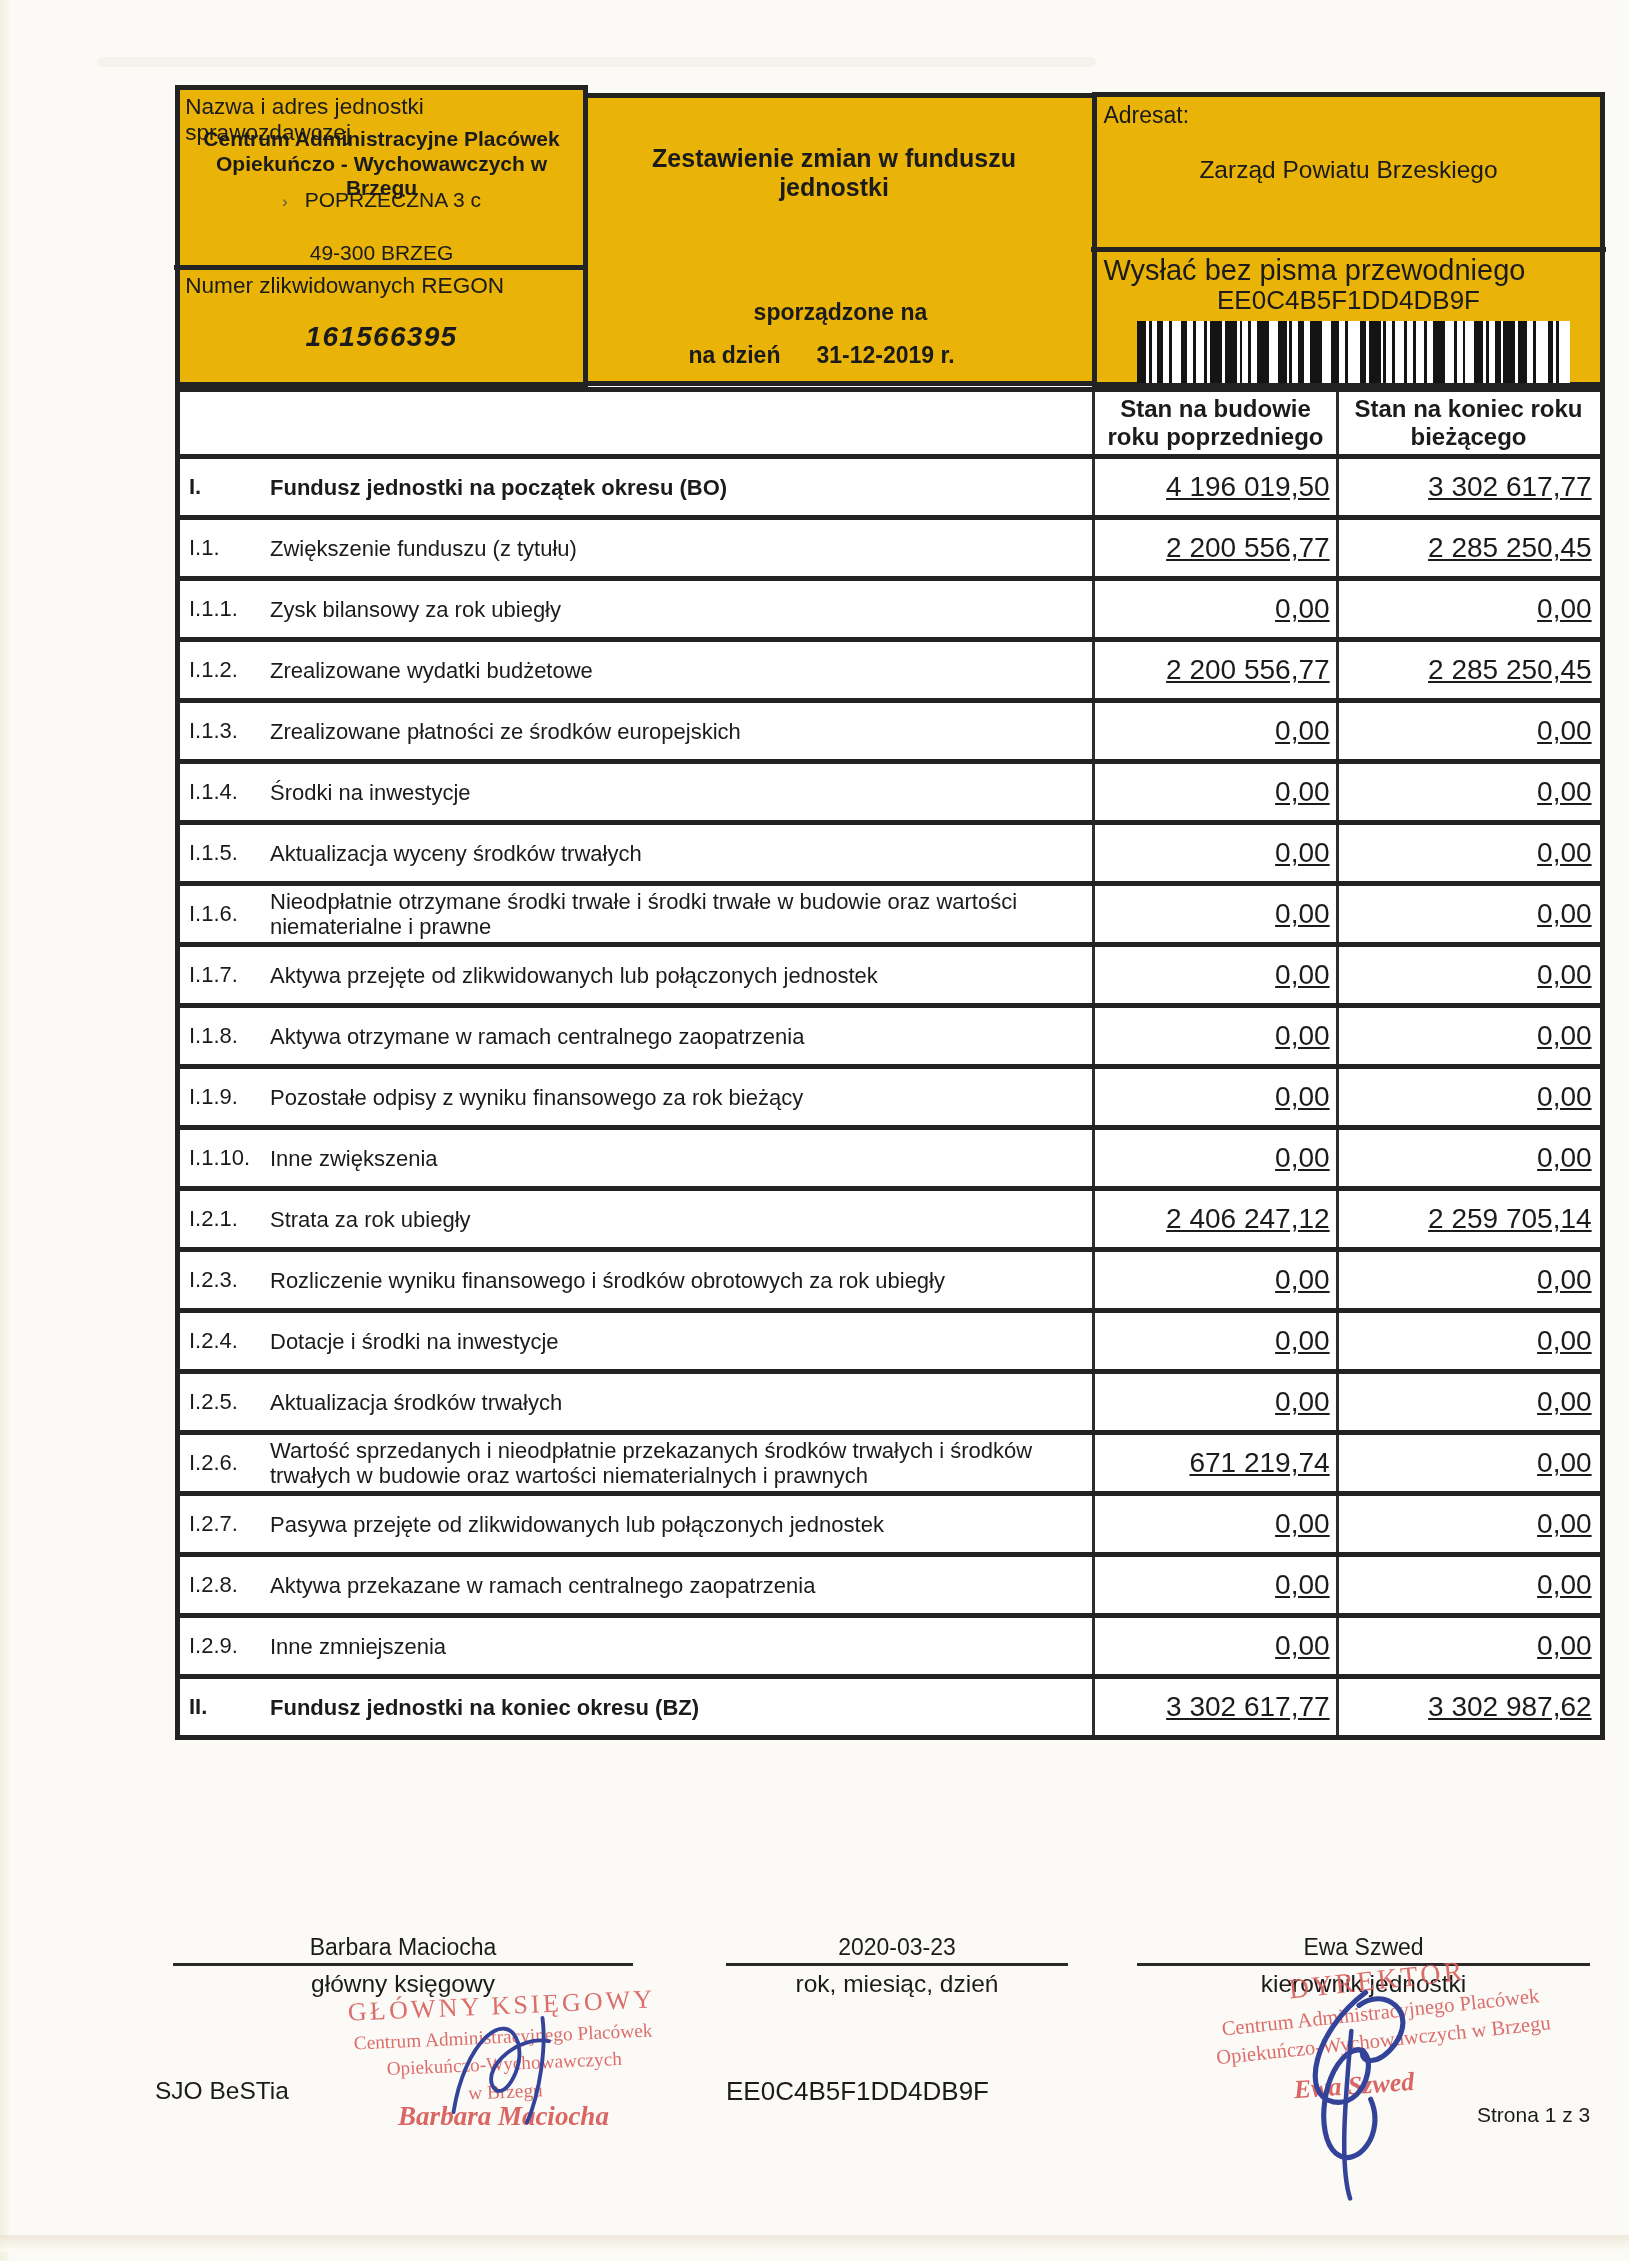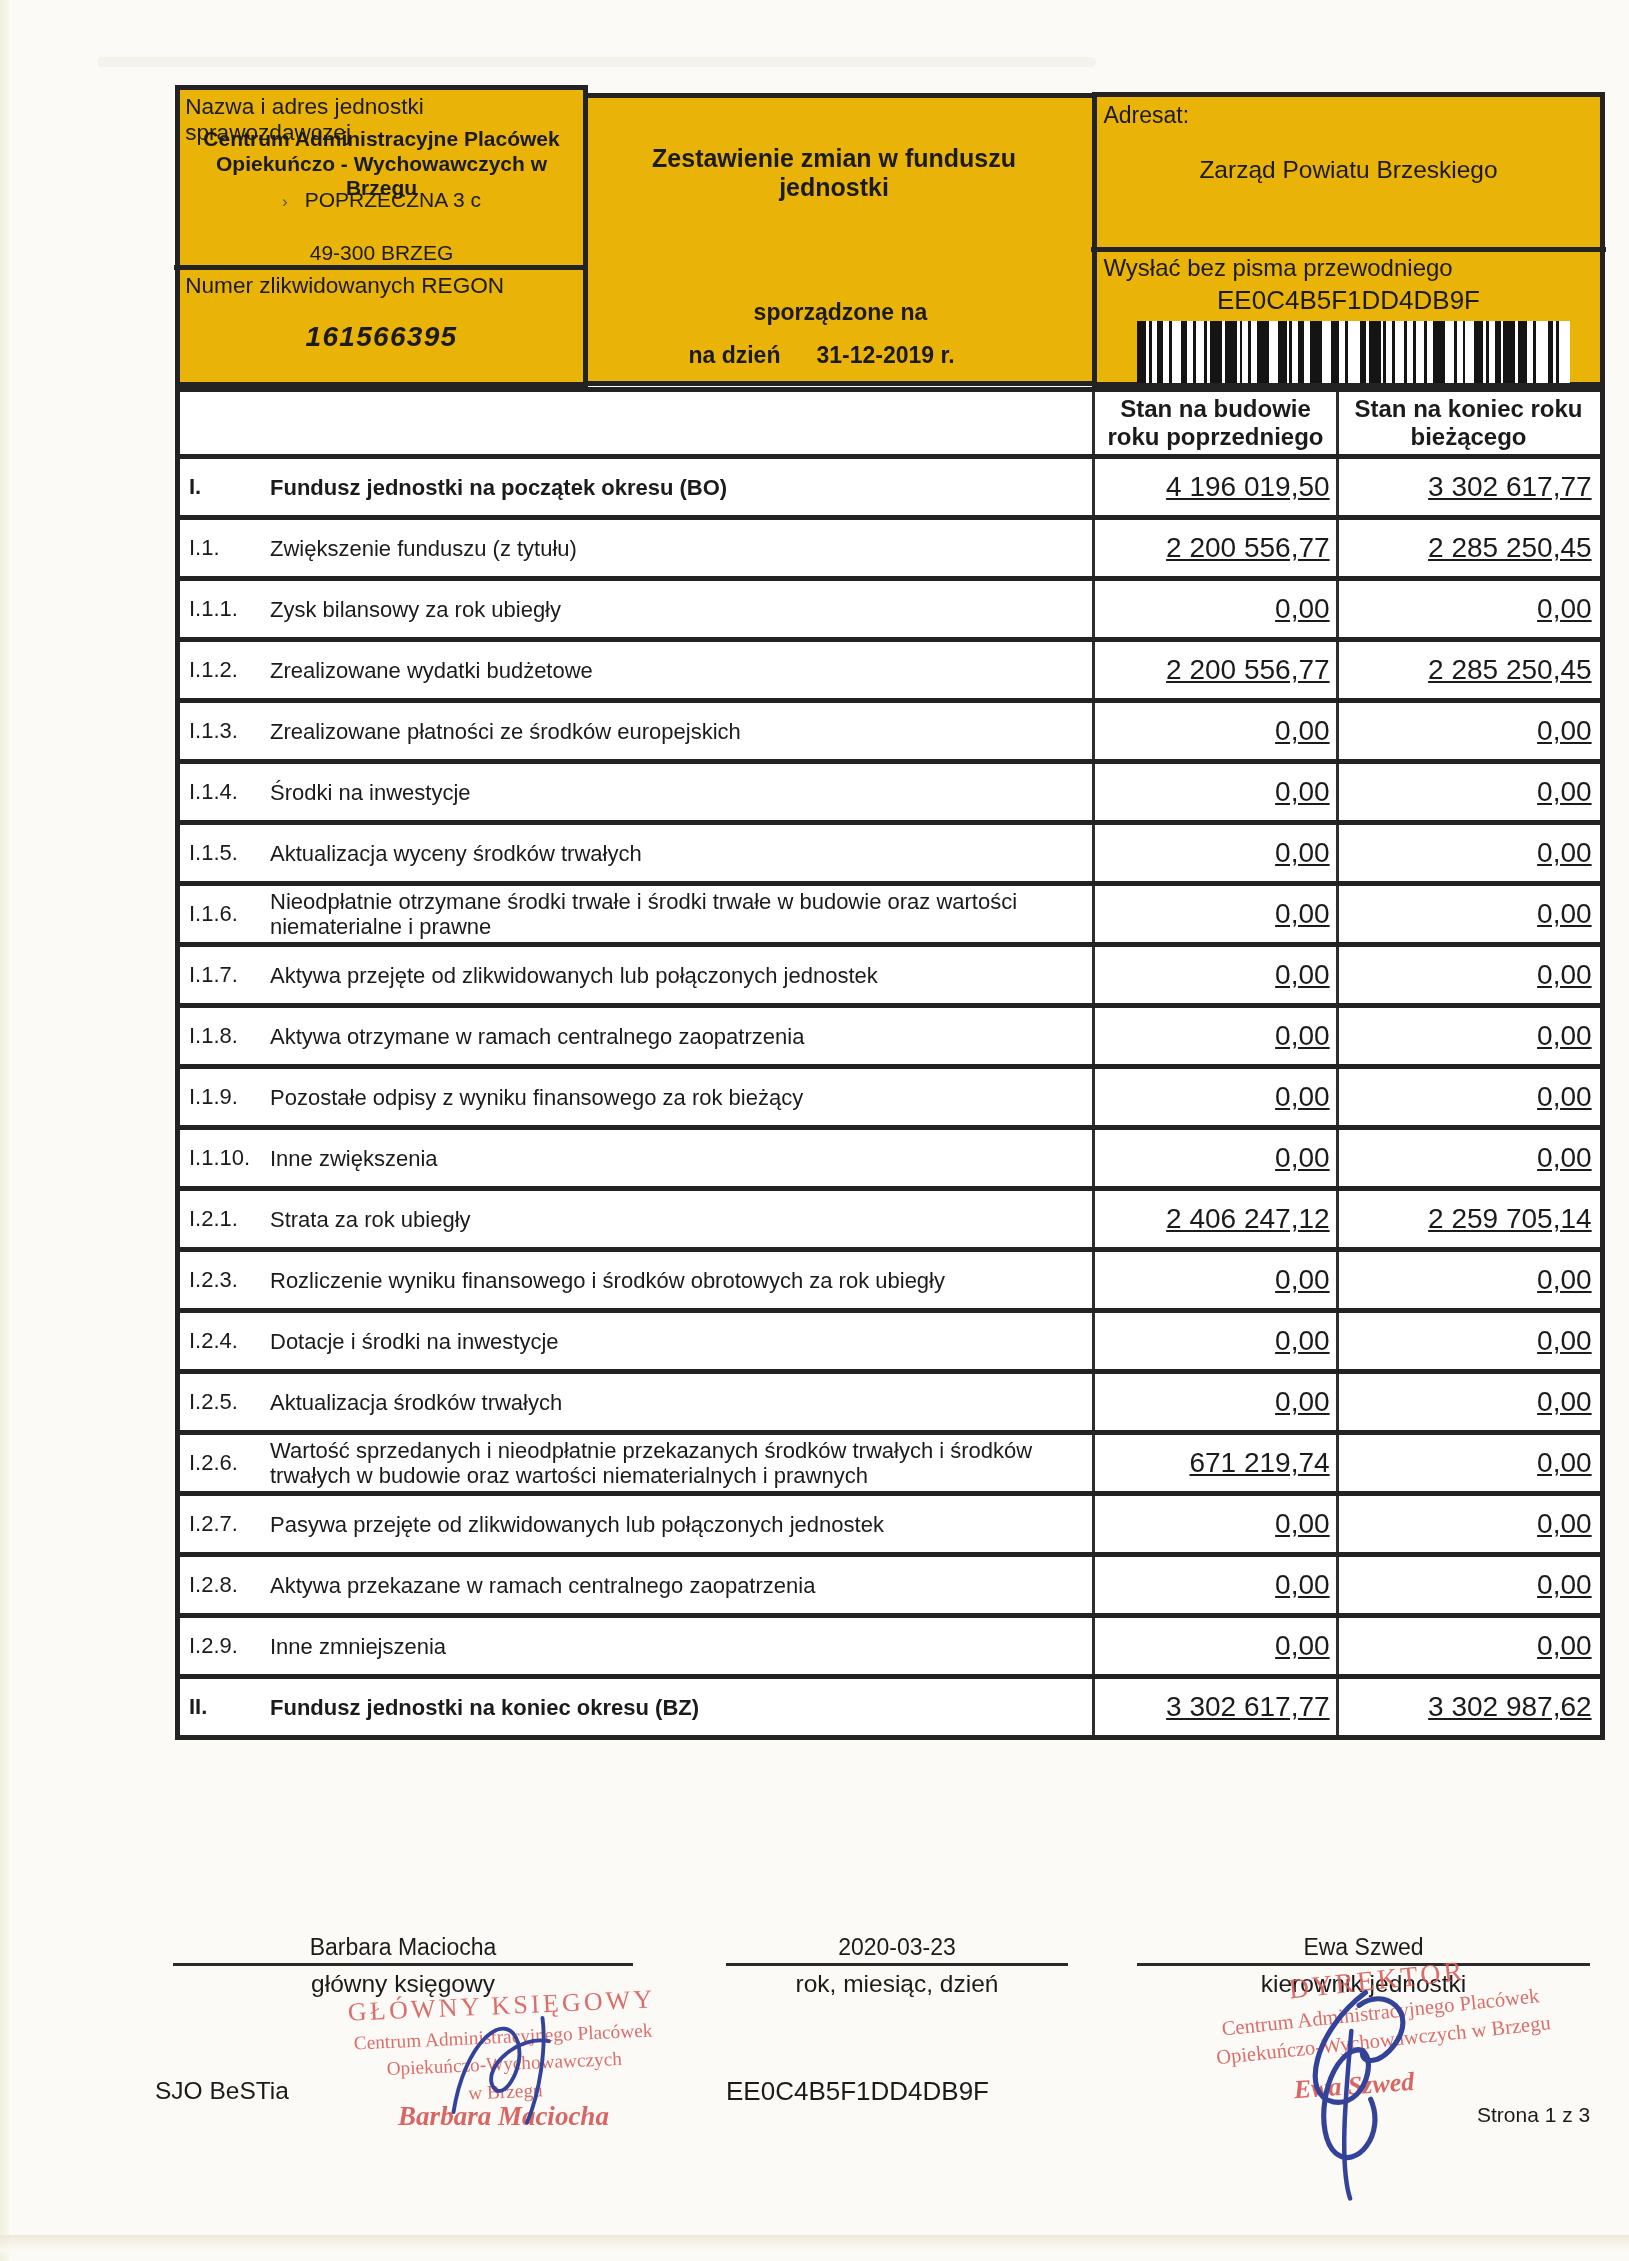--- a/index.html
+++ b/index.html
@@ -33,21 +33,21 @@
   .entity-divider{position:absolute;left:-5.8px;right:-5.8px;top:175px;height:5.2px;background:var(--line-dark);}
   .regon-label{position:absolute;left:5.2px;top:183px;font-size:22.6px;}
   .regon-value{position:absolute;left:0;right:0;top:231px;text-align:center;font-weight:bold;font-style:italic;font-size:28px;letter-spacing:1.3px;}
   .title-main{position:absolute;left:6.4px;right:19.3px;top:46px;text-align:center;font-weight:bold;font-size:25px;}
   .title-prepared{position:absolute;left:0;right:0;top:201px;text-align:center;font-weight:bold;font-size:23px;}
   .title-dateline{position:absolute;left:26px;right:64px;top:244px;text-align:center;font-weight:bold;font-size:23px;}
   .title-dateline .gap{display:inline-block;width:36px;}
   .addr-label{position:absolute;left:6.4px;top:5.2px;font-size:23px;}
   .addr-name{position:absolute;left:0;right:0;top:59px;text-align:center;font-size:24.5px;}
   .addr-divider{position:absolute;left:-5.8px;right:-5.8px;top:150px;height:5.2px;background:var(--line-dark);}
-  .addr-note{position:absolute;left:6.4px;top:157px;font-size:24px;}
+  .addr-note{position:absolute;left:6.4px;top:157px;font-size:29px;}
   .addr-code{position:absolute;left:0;right:0;top:188px;text-align:center;font-size:26px;}
   .barcode{position:absolute;left:40px;top:224px;width:433px;height:62px;display:flex;align-items:stretch;background:#fff;}
   .barcode i{display:block;height:100%;}
   .barcode i.bb{background:#141414;}
   
   #fund-table{left:175px;top:387px;width:1430px;border:5.8px solid var(--line-dark);box-sizing:border-box;background:#fff;}
   .trow{display:grid;grid-template-columns:912px 244px 262px;border-bottom:5.2px solid var(--line-dark);}
   .trow:last-child{border-bottom:none;}
   .trow.head{height:62px;}
   .trow{height:56px;}

